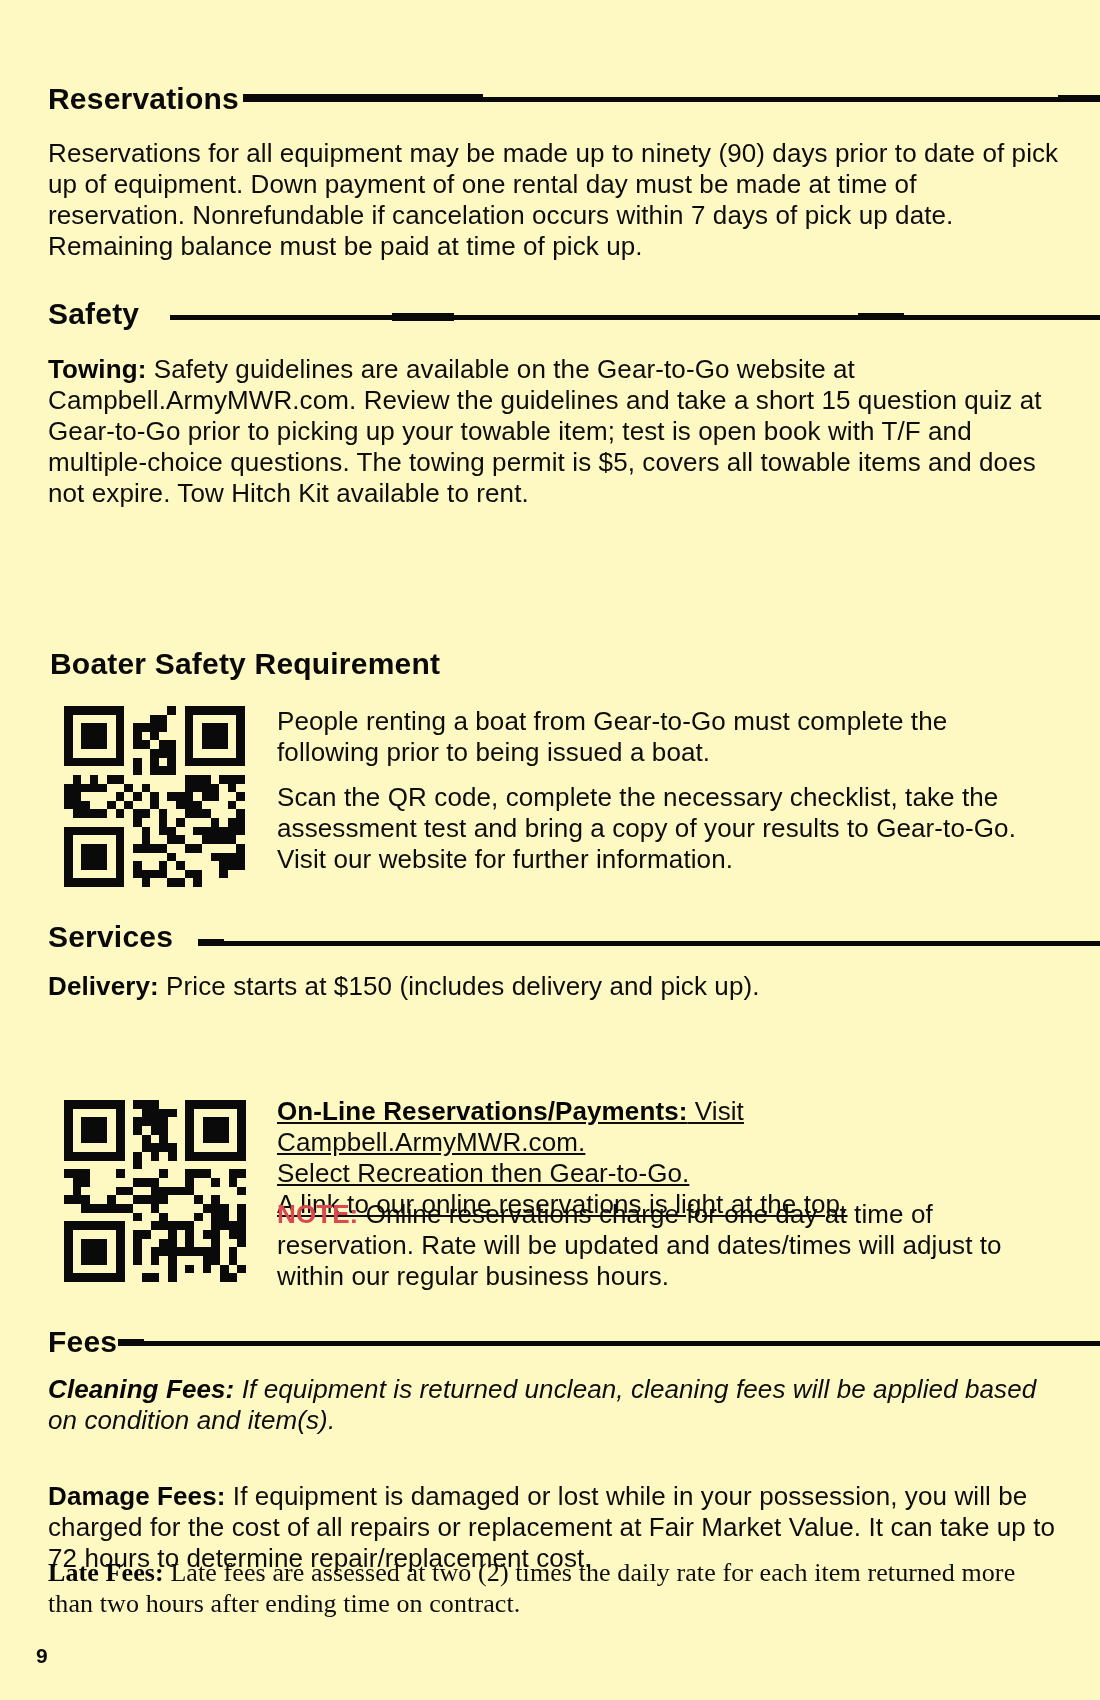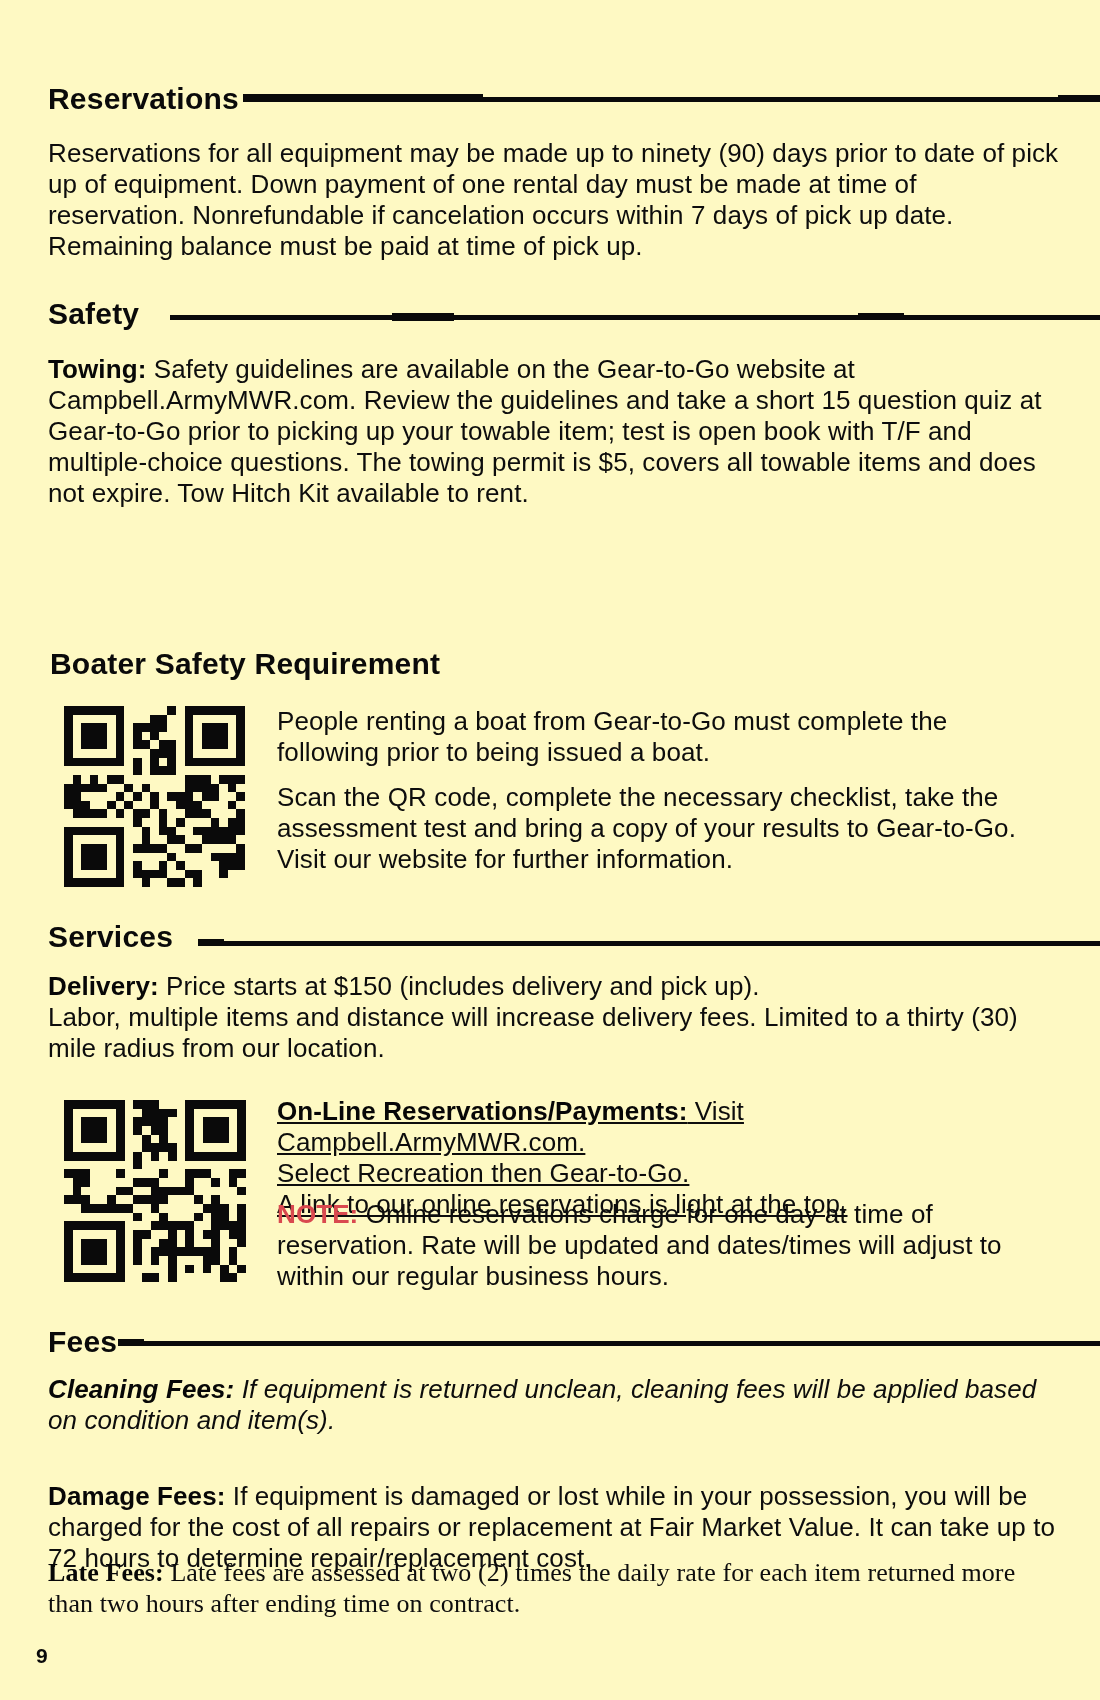--- a/index.html
+++ b/index.html
@@ -284,21 +284,20 @@
 
   <div class="abs body" style="left:277px;top:706px;width:762px;">People renting a boat from Gear-to-Go must complete the following prior to being issued a boat.</div>
   <div class="abs body" style="left:277px;top:782px;width:748px;">Scan the QR code, complete the necessary checklist, take the assessment test and bring a copy of your results to Gear-to-Go. Visit our website for further information.</div>
 
   <div class="abs h1" style="left:48px;top:920px;">Services</div>
   <div class="rule" style="left:198px;top:941px;width:902px;"></div>
   <div class="rule-thick" style="left:198px;top:939px;width:26px;height:7px;"></div>
 
   <div class="abs body" style="left:48px;top:971px;width:1010px;">
     <span class="line"><b>Delivery:</b><span> Price starts at $150 (includes delivery and pick up).</span></span>
-    <span class="line">Labor, multiple items and distance will increase delivery fees. Limited to a thirty (30) mile radius from our location.</span>
   </div>
 
   <svg class="abs qr" style="left:64px;top:1100px;" width="182" height="182" viewBox="0 0 21 21" shape-rendering="crispEdges">
       <rect x="0" y="0" width="1" height="1" fill="#0a0a0a"></rect>
       <rect x="1" y="0" width="1" height="1" fill="#0a0a0a"></rect>
       <rect x="2" y="0" width="1" height="1" fill="#0a0a0a"></rect>
       <rect x="3" y="0" width="1" height="1" fill="#0a0a0a"></rect>
       <rect x="4" y="0" width="1" height="1" fill="#0a0a0a"></rect>
       <rect x="5" y="0" width="1" height="1" fill="#0a0a0a"></rect>
       <rect x="6" y="0" width="1" height="1" fill="#0a0a0a"></rect>

